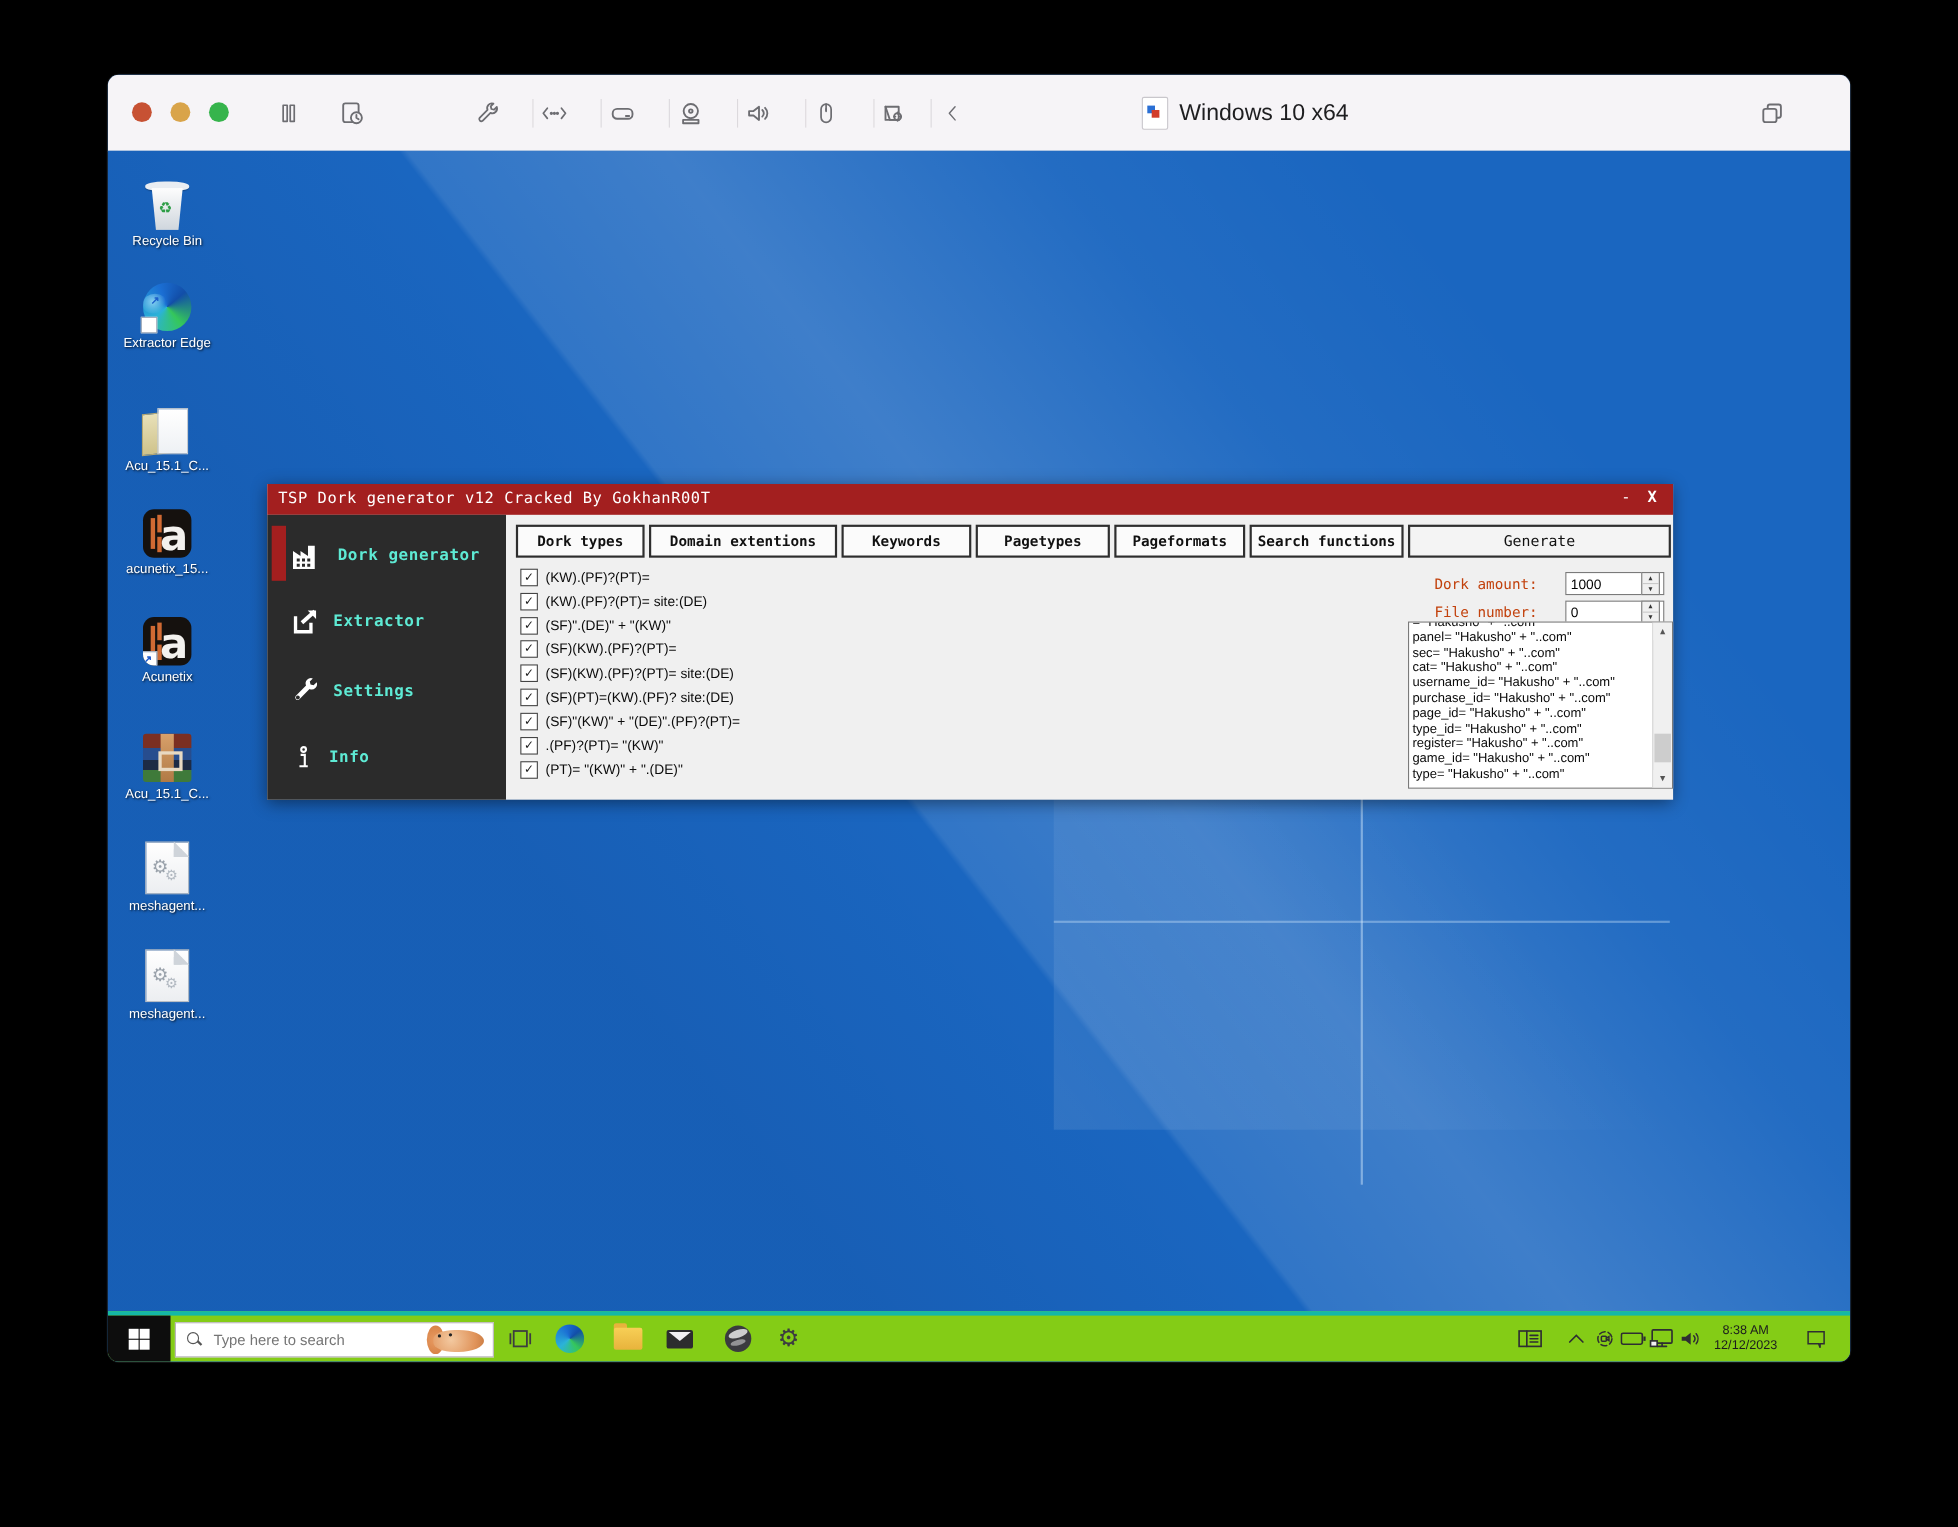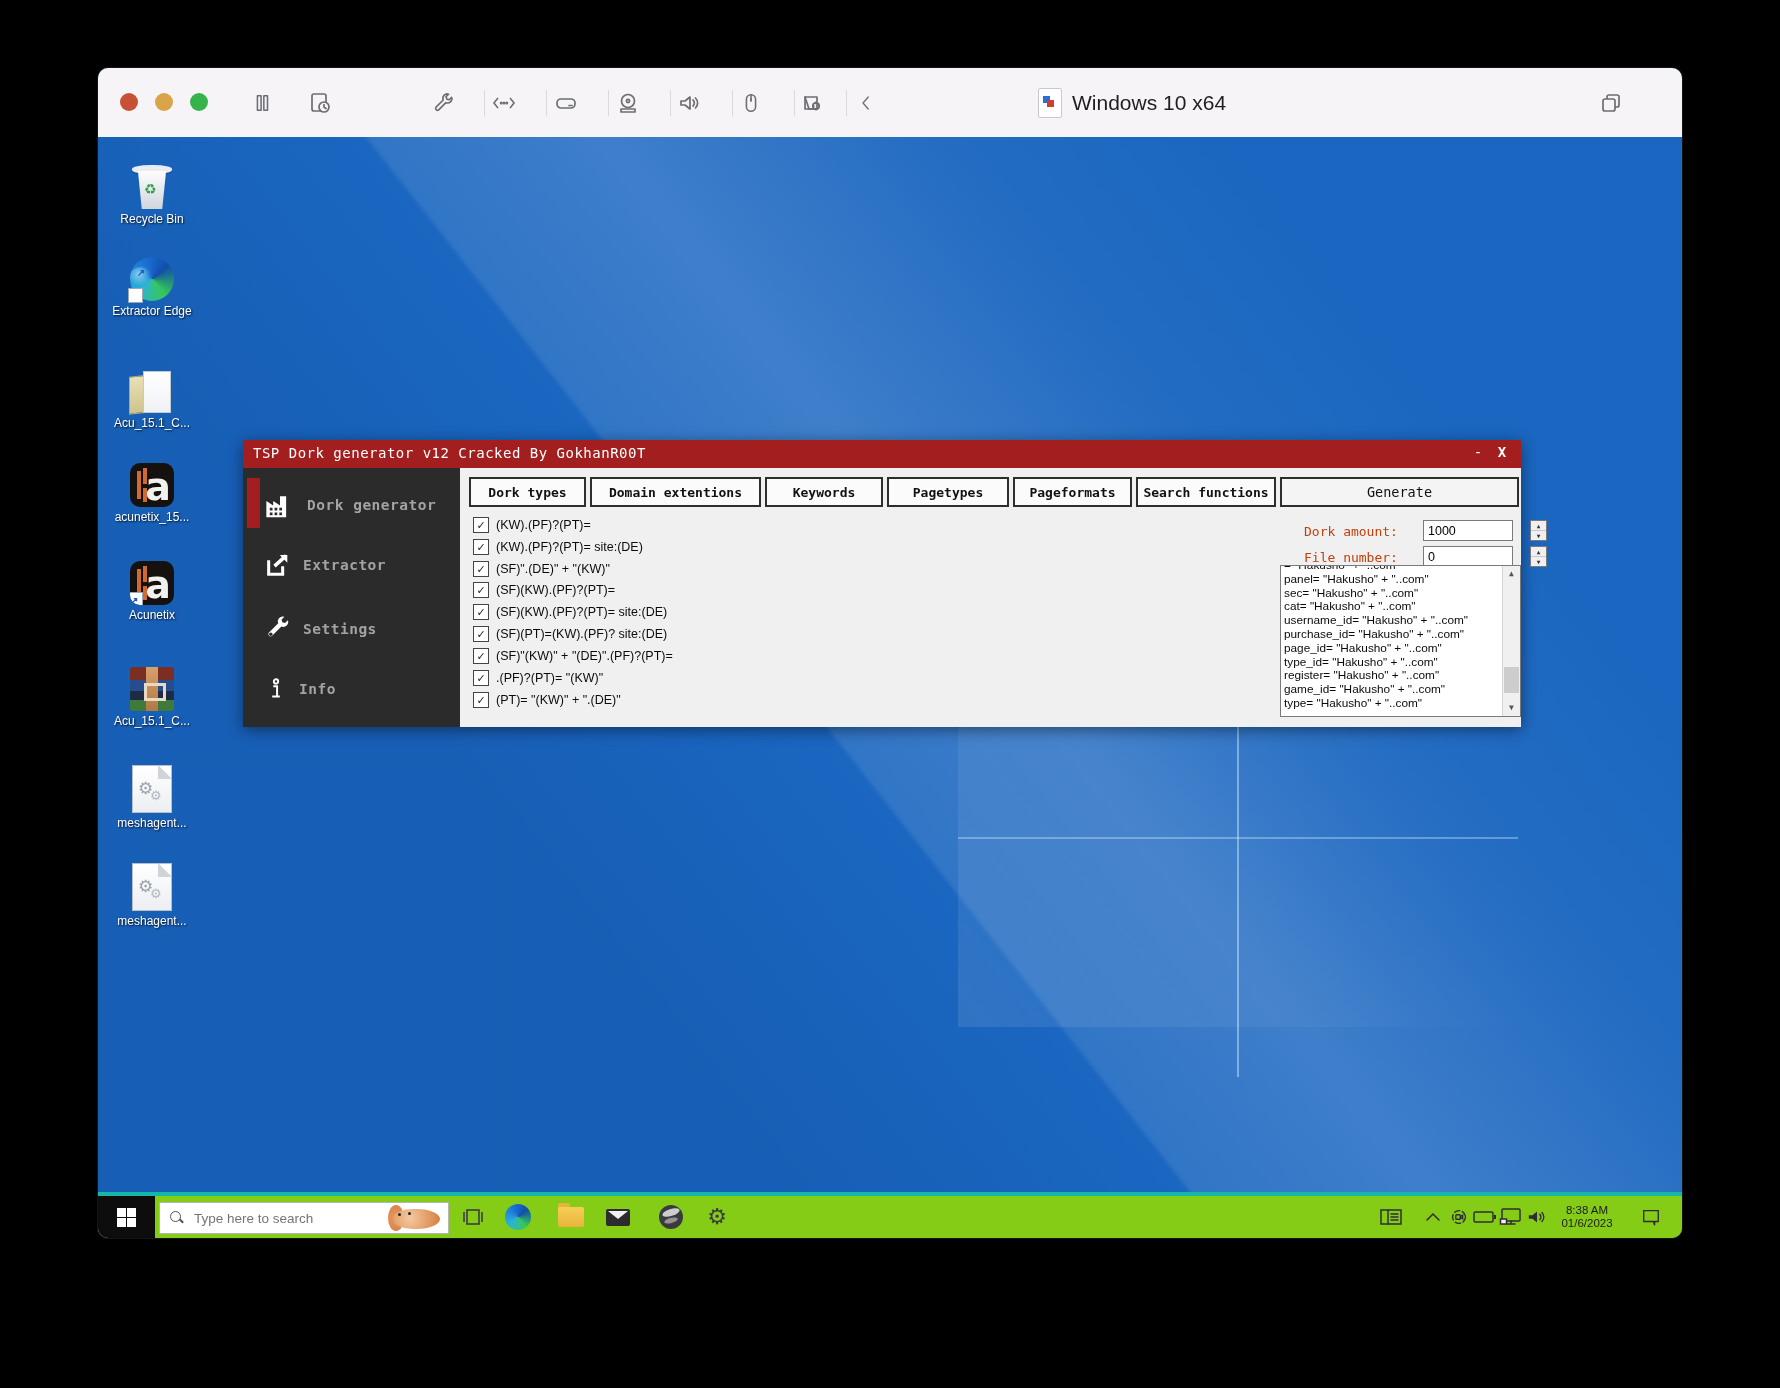--- a/index.html
+++ b/index.html
@@ -79,34 +79,34 @@
   .appwin{position:absolute;left:145px;top:303px;width:1278px;height:287px;background:#f0f0f0;
           box-shadow:0 3px 14px rgba(0,0,0,.45);font-family:"DejaVu Sans Mono",monospace;}
   .titlebar{position:absolute;left:0;top:0;width:100%;height:28px;background:#a31f1f;color:#fff;}
   .titlebar .t{position:absolute;left:10px;top:5px;font-size:14px;letter-spacing:.5px;}
   .winbtn{position:absolute;top:4px;width:22px;height:20px;text-align:center;font-size:14px;color:#fff;cursor:default;}
   .winbtn.min{right:32px;}
   .winbtn.cls{right:8px;font-weight:bold;}
   .appbody{position:absolute;left:0;top:28px;width:100%;height:259px;}
   .sidebar{position:absolute;left:0;top:0;width:217px;height:100%;background:#2b2b2b;}
   .accent{position:absolute;left:4px;top:10px;width:13px;height:50px;background:#a31f1f;}
-  .sbitem{position:absolute;left:20px;height:46px;display:flex;align-items:center;gap:10px;color:#a3a3a3;}
+  .sbitem{position:absolute;left:20px;height:46px;display:flex;align-items:center;gap:10px;color:#5eead4;}
   .sbitem .sblbl{font-size:14.5px;font-weight:bold;letter-spacing:.5px;}
   .sbitem svg{fill:#fff;stroke:#fff;}
   .mainarea{position:absolute;left:217px;top:0;width:1061px;height:100%;}
   .tabbtn{position:absolute;top:9px;height:30px;background:#fbfbfb;border:2px solid #2e2e2e;
           display:flex;align-items:center;justify-content:center;font-size:13px;color:#111;cursor:pointer;box-sizing:border-box;font-weight:bold;}
   .genbtn{position:absolute;top:9px;left:820px;width:239px;height:30px;background:#f4f4f4;border:2px solid #2e2e2e;
           display:flex;align-items:center;justify-content:center;font-size:13.5px;color:#111;cursor:pointer;box-sizing:border-box;}
   .chk{position:absolute;left:13px;display:flex;align-items:center;gap:7px;height:16px;
        font-family:"Liberation Sans",sans-serif;font-size:12.5px;color:#0b0b0b;}
   .box{width:14px;height:14px;background:#fff;border:1px solid #444;display:flex;align-items:center;justify-content:center;
        font-size:11px;color:#1d1d1d;line-height:12px;}
   .fieldlbl{position:absolute;left:844px;font-size:13px;color:#c2410c;}
-  .spin{position:absolute;left:963px;width:124px;height:21px;}
+  .spin{position:absolute;left:963px;width:86px;height:21px;}
   .spin input{position:absolute;left:0;top:0;width:84px;height:19px;border:1px solid #7a7a7a;
               font-family:"Liberation Sans",sans-serif;font-size:12.5px;padding:0 0 0 4px;background:#fff;color:#000;}
   .spin .arrows{position:absolute;right:0;top:0;width:17px;height:21px;border:1px solid #7a7a7a;background:#f0f0f0;box-sizing:border-box;}
   .spin .arrows div{height:9px;font-size:6px;color:#333;text-align:center;line-height:9px;border-bottom:1px solid #c9c9c9;}
   .spin .arrows div:last-child{border-bottom:none;}
   .listbox{position:absolute;left:820px;top:97px;width:241px;height:152px;background:#fff;border:1px solid #7a7a7a;
            overflow:hidden;box-sizing:border-box;}
   .listbox .inner{margin:0 18px 0 3px;margin-top:-7px;font-family:"Liberation Sans",sans-serif;
                   font-size:11.8px;line-height:13.8px;color:#0a0a0a;white-space:nowrap;}
   .vsb{position:absolute;right:0;top:0;width:17px;height:150px;background:#f0f0f0;border-left:1px solid #d5d5d5;}
@@ -558,21 +558,21 @@
           </div>
           <div class="trayic">
             <svg width="22" height="20" viewBox="0 0 24 22">
                 <path d="M3 9v4h4l5 4V5L7 9z" fill="#2e2e32" stroke="none"></path>
                 <path d="M15 8a4.5 4.5 0 0 1 0 6"></path>
                 <path d="M17.5 6a8 8 0 0 1 0 10"></path>
               </svg>
           </div>
           <div class="clock">
             <div>8:38 AM</div>
-            <div>01/6/2023</div>
+            <div>12/12/2023</div>
           </div>
           <div class="trayic" style="margin-left:14px">
             <svg width="22" height="20" viewBox="0 0 24 22">
                 <path d="M4 4h16v12h-4v4l-1.5-4H4z"></path>
               </svg>
           </div>
         </div>
       </div>
     </div>
   </div>

